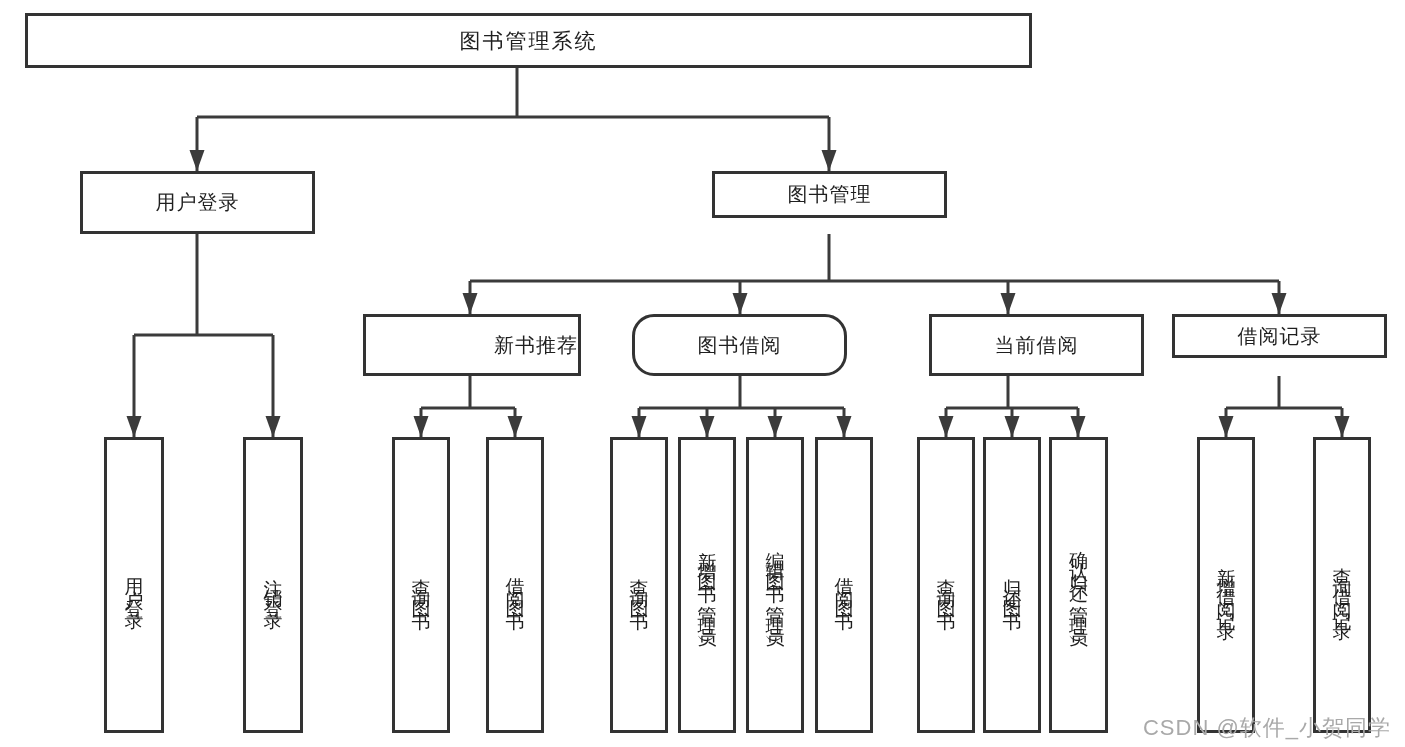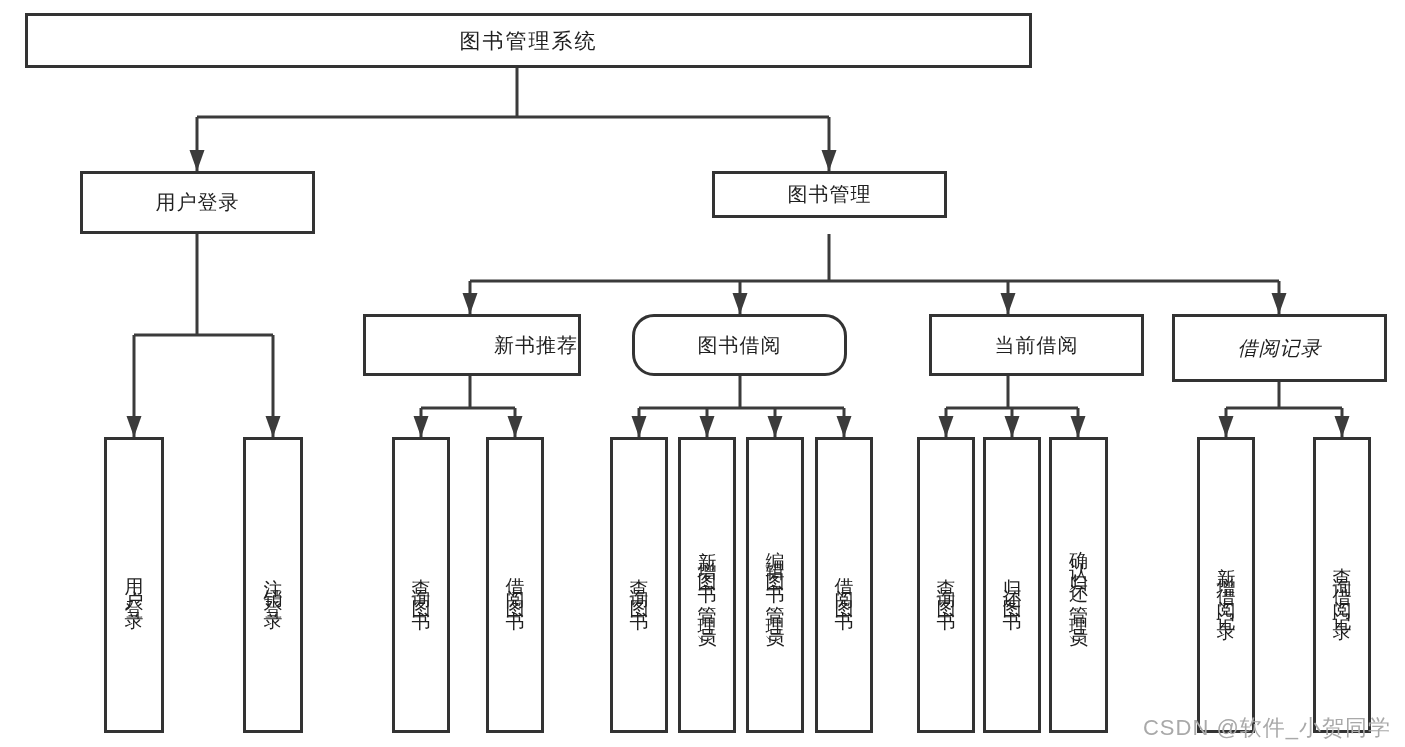--- a/index.html
+++ b/index.html
@@ -127,21 +127,21 @@
 
   <div class="node hbox" style="left:363px; top:314px; width:218px; height:62px;justify-content:flex-end;">
     <span>新书推荐</span>
   </div>
   <div class="node hbox" style="left:632px; top:314px; width:215px; height:62px;border-radius:22px;">
     <span>图书借阅</span>
   </div>
   <div class="node hbox" style="left:901px; top:314px; width:215px; height:62px;margin-left:28px;">
     <span>当前借阅</span>
   </div>
-  <div class="node hbox" style="left:1172px; top:314px; width:215px; height:68px;font-style:italic;">
+  <div class="node hbox" style="left:1172px; top:314px; width:215px; height:44px;">
     <span>借阅记录</span>
   </div>
 
   <div class="node vbox" style="left:104px; top:437px; width:60px; height:296px;">
     <span>用户登录</span>
   </div>
   <div class="node vbox" style="left:243px; top:437px; width:60px; height:296px;">
     <span>注销登录</span>
   </div>
 

